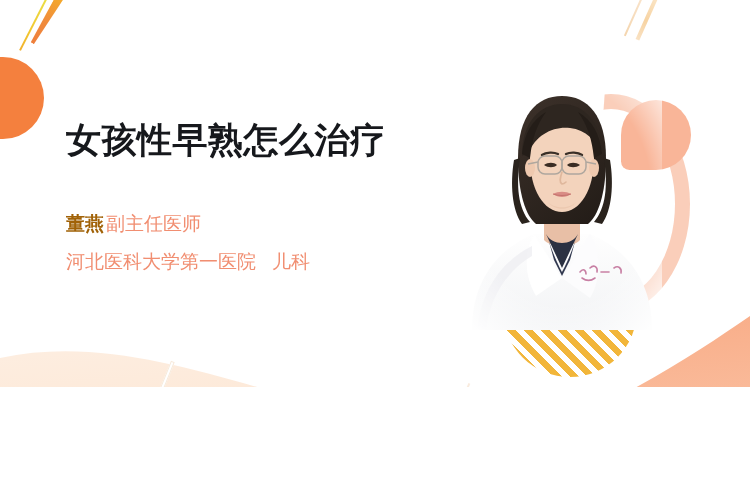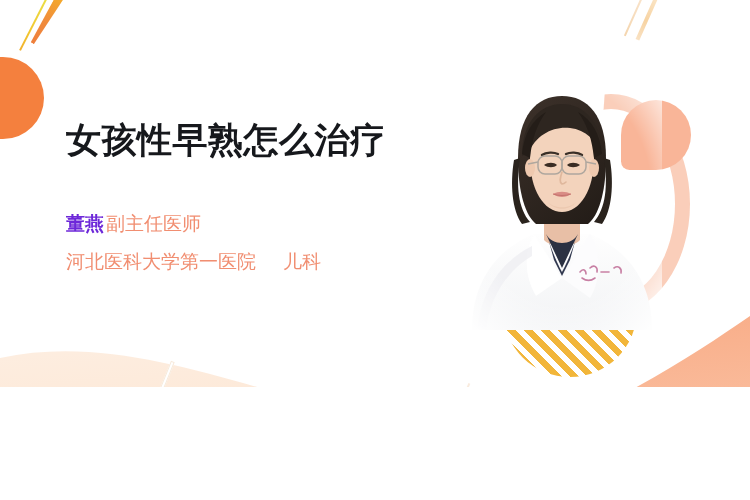--- a/index.html
+++ b/index.html
@@ -173,37 +173,37 @@
     margin: 0;
     white-space: pre-wrap;
   }
   .doctor-line {
     margin-top: 47px;
     font-size: 19px;
     line-height: 30px;
     white-space: nowrap;
   }
   .doctor-name {
-    color: #6d28d9;
+    color: #a16207;
     font-weight: bold;
   }
   .doctor-title {
     color: #F18E71;
     font-weight: normal;
     margin-left: 2px;
   }
   .hospital-line {
     margin-top: 8px;
     font-size: 19px;
     line-height: 30px;
     color: #F18E71;
     white-space: nowrap;
   }
   .hospital-dept {
-    margin-left: 27px;
+    margin-left: 16px;
   }
 </style>
 </head>
 <body>
 
 <div id="card">
 
   <div class="bg-layer">
 
     <div class="circle-orange"></div>

